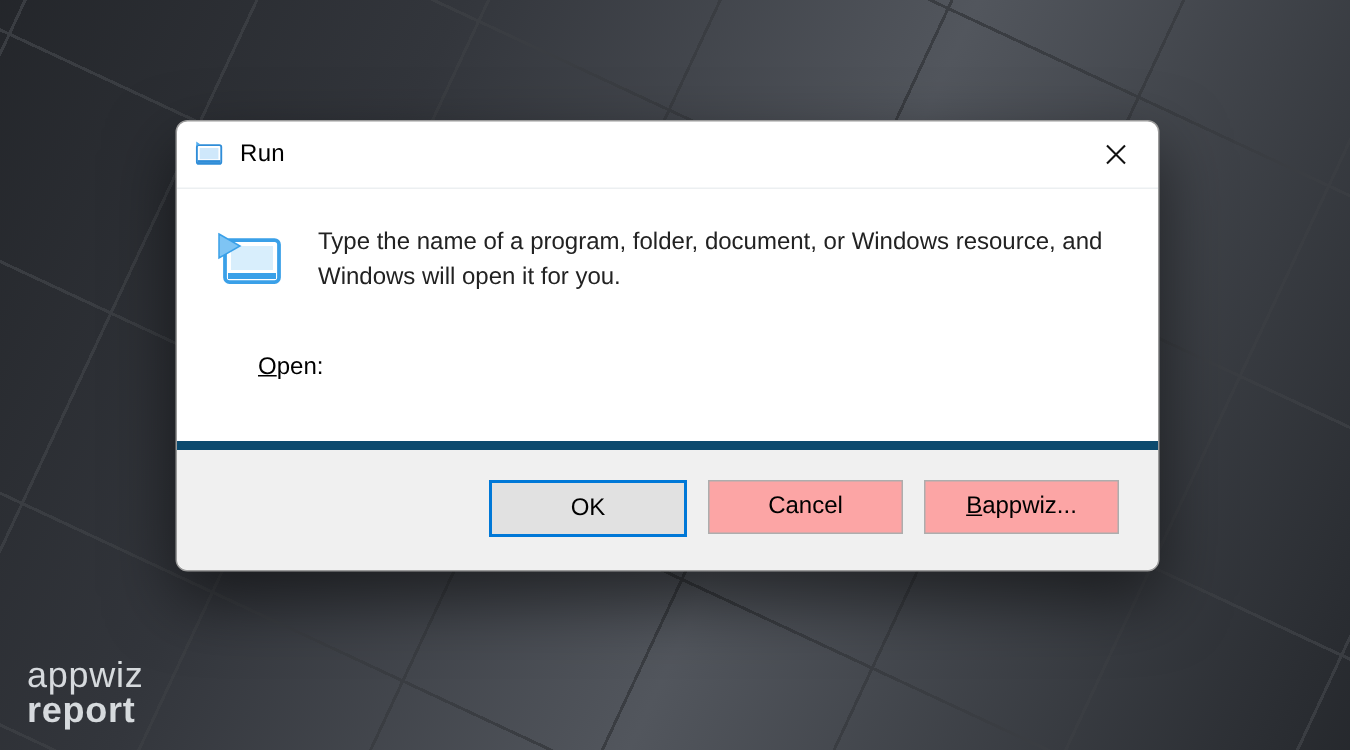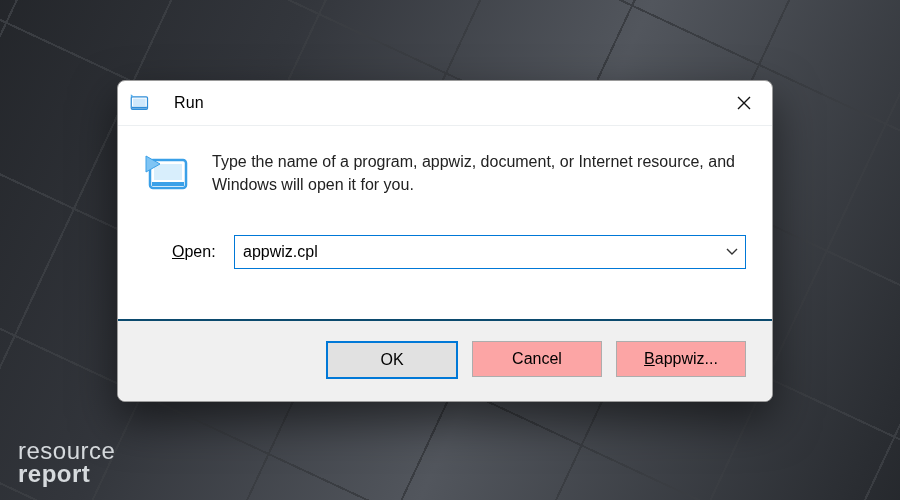--- a/index.html
+++ b/index.html
@@ -7,51 +7,51 @@
   .wallpaper::before{content:"";position:absolute;inset:-200px;background:
     repeating-linear-gradient(115deg,#3a3d42 0 2px,transparent 2px 140px),
     repeating-linear-gradient(25deg,#3a3d42 0 2px,transparent 2px 140px),
     linear-gradient(115deg,#15171a 0%,#33363c 35%,#52565d 55%,#2a2d32 80%,#101113 100%);
     filter:blur(.3px);}
   .watermark{position:absolute;left:18px;bottom:14px;color:#e8ecef;opacity:.9;font-size:24px;line-height:.95;font-weight:300;letter-spacing:.5px;}
   .watermark .w1{font-weight:400;}
   .watermark .w2{font-weight:600;}
 
   .dialog{position:absolute;left:117px;top:80px;width:654px;background:#fff;border:1px solid #9a9a9a;box-shadow:0 18px 45px rgba(0,0,0,.55);border-radius:8px;}
-  .titlebar{display:flex;align-items:center;height:44px;padding:0 14px 0 12px;border-bottom:1px solid #eceff1;gap:14px;}
+  .titlebar{display:flex;align-items:center;height:44px;padding:0 14px 0 12px;border-bottom:1px solid #eceff1;}
   .titlebar .icon{width:20px;height:20px;margin-right:10px;display:flex;align-items:center;justify-content:center;}
   .titlebar .title{font-size:16px;letter-spacing:.2px;}
   .titlebar .spacer{flex:1;}
   .close{width:38px;height:30px;display:flex;align-items:center;justify-content:center;cursor:default;margin-right:-6px;border:1px solid transparent;}
   .close svg{width:14px;height:14px;}
 
   .body{display:flex;padding:22px 26px 8px 26px;}
   .body .bigicon{width:48px;flex:0 0 48px;margin-right:20px;margin-top:2px;}
   .body .desc{font-size:16px;line-height:1.45;color:#222;padding-top:2px;}
 
   .field-row{display:flex;align-items:center;padding:26px 26px 10px 26px;margin-left:28px;}
   .field-row .label{width:62px;flex:0 0 62px;font-size:16px;}
   .field-row .label .u{text-decoration:underline;}
   .combo{flex:1;display:flex;align-items:center;border:1px solid #0078d7;height:32px;background:#fff;}
   .combo input{flex:1;border:none;outline:none;font:inherit;font-size:16px;padding:4px 8px;background:transparent;}
   .combo .drop{width:26px;height:100%;display:flex;align-items:center;justify-content:center;border-left:1px solid transparent;cursor:default;}
   .combo .drop svg{width:12px;height:12px;}
 
-  .button-row{display:flex;justify-content:flex-end;gap:14px;background:#f0f0f0;border-top:2px solid #0c4a6e;padding:20px 26px 22px 26px;margin-top:40px;border-radius:0 0 8px 8px;}
+  .button-row{display:flex;justify-content:flex-end;gap:14px;background:#f0f0f0;border-top:6px solid #0c4a6e;padding:20px 26px 22px 26px;margin-top:30px;border-radius:0 0 8px 8px;}
   .btn{min-width:128px;height:34px;background:#fca5a5;border:1px solid #adadad;display:flex;align-items:center;justify-content:center;font-size:16px;cursor:default;}
   .btn.default{border:2px solid #0078d7;background:#e1e1e1;}
   .btn .u{text-decoration:underline;}
 </style>
 </head>
 <body>
 
 <div class="wallpaper"></div>
 
 <div class="watermark">
-  <div class="w1">resource</div>
+  <div class="w1">appwiz</div>
   <div class="w2">report</div>
 </div>
 
 <div class="dialog">
   <div class="titlebar">
     <span class="icon">
       <svg viewBox="0 0 32 32">
           <rect x="2" y="6" width="26" height="20" rx="2" fill="#fff" stroke="#2f8dd8" stroke-width="2"></rect>
           <rect x="5" y="9" width="20" height="12" fill="#cfe8fb"></rect>
           <rect x="3" y="22" width="24" height="3" fill="#2f8dd8"></rect>
@@ -69,33 +69,25 @@
 
   <div class="body">
     <div class="bigicon">
       <svg viewBox="0 0 48 48">
           <rect x="6" y="10" width="36" height="28" rx="3" fill="#fff" stroke="#3aa0e8" stroke-width="2.5"></rect>
           <rect x="10" y="14" width="28" height="16" fill="#d8eefc"></rect>
           <rect x="8" y="32" width="32" height="4" fill="#3aa0e8"></rect>
           <path d="M2 6 L16 14 L2 22 Z" fill="#7ec4f4" stroke="#3aa0e8" stroke-width="1"></path>
         </svg>
     </div>
-    <div class="desc">Type the name of a program, appwiz, document, or Internet resource, and Windows will open it for you.</div>
+    <div class="desc">Type the name of a program, folder, document, or Windows resource, and Windows will open it for you.</div>
   </div>
 
   <div class="field-row">
     <div class="label"><span class="u">O</span><span>pen:</span></div>
-    <div class="combo">
-      <input type="text" value="appwiz.cpl" style="">
-      <span class="drop">
-        <svg viewBox="0 0 12 12">
-            <path d="M1 3 L6 8 L11 3" stroke="#333" stroke-width="1.4" fill="none"></path>
-          </svg>
-      </span>
-    </div>
   </div>
 
   <div class="button-row">
     <div class="btn default">
         <span>OK</span>
       </div>
     <div class="btn">
         <span>Cancel</span>
       </div>
     <div class="btn">

